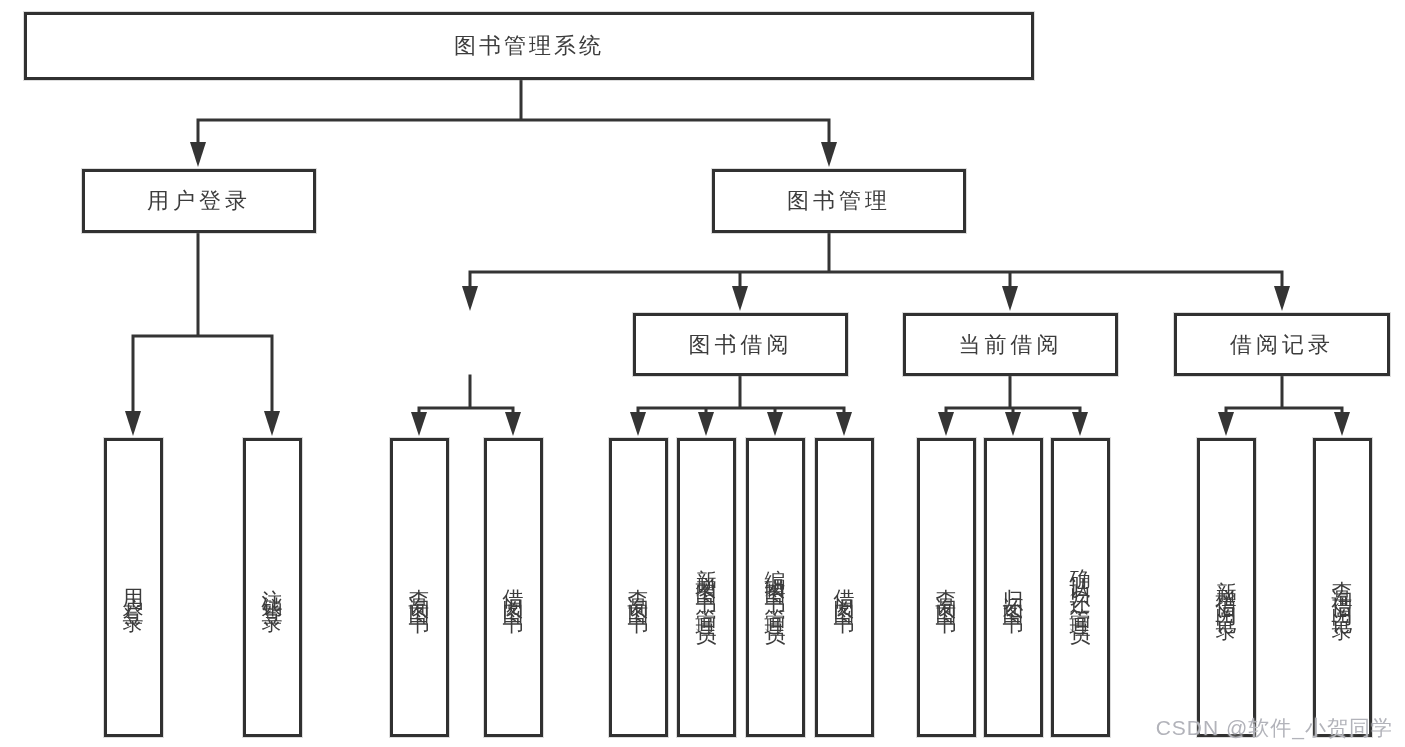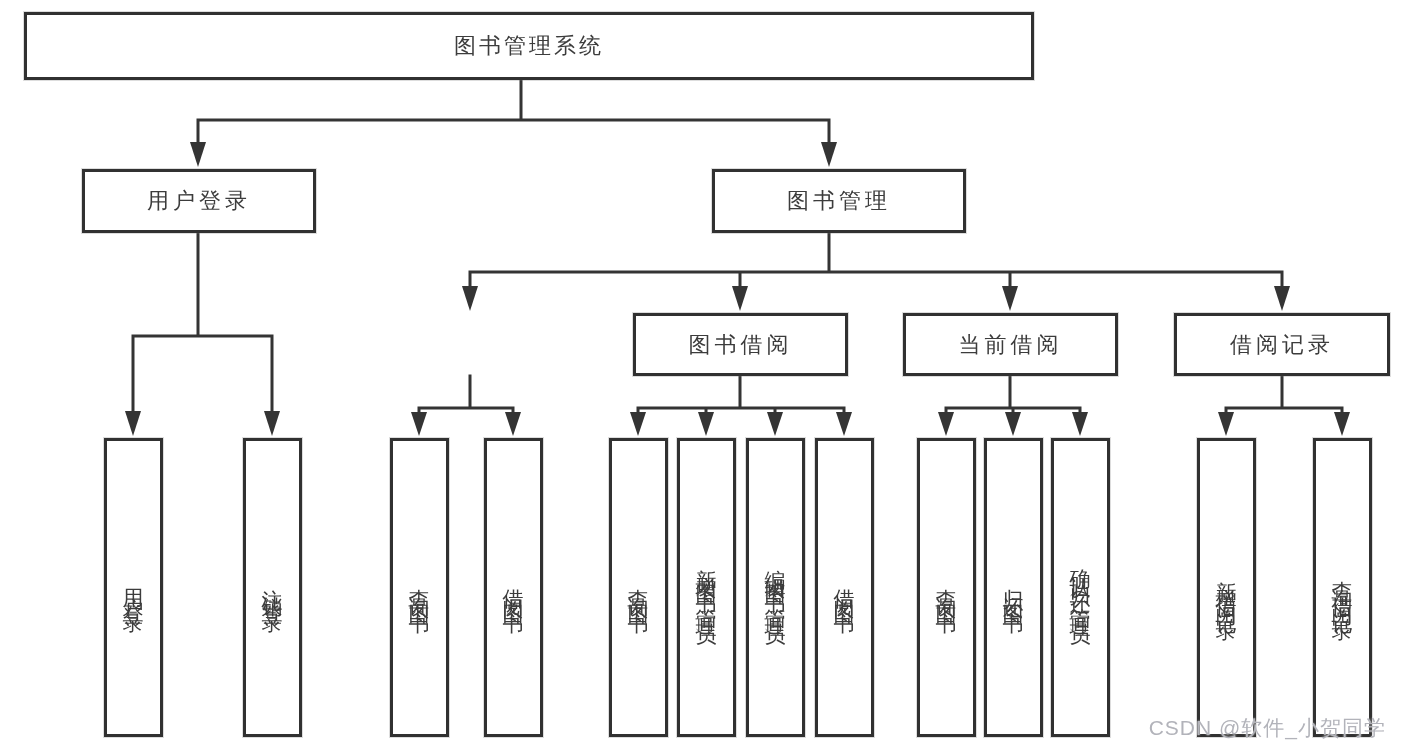--- a/index.html
+++ b/index.html
@@ -56,21 +56,21 @@
   .vnode span {
     writing-mode: vertical-rl;
     text-orientation: mixed;
     font-size: 21px;
     letter-spacing: 8px;
     line-height: 1;
     color: #3c3c3c;
   }
   .watermark {
     position: absolute;
-    right: 19px;
+    right: 12px;
     top: 714px;
     font-size: 21px;
     letter-spacing: 1px;
     color: #b2b3ba;
     text-shadow: 0 0 2px #ffffff;
     z-index: 5;
     white-space: nowrap;
   }
 </style>
 </head>

